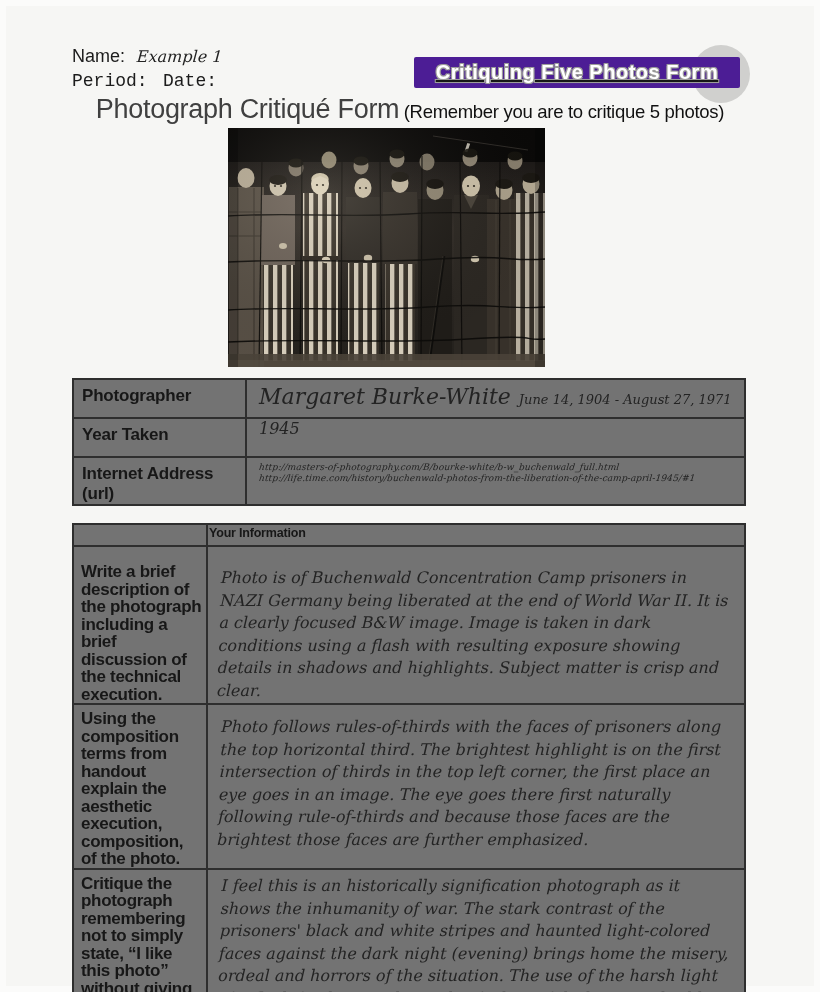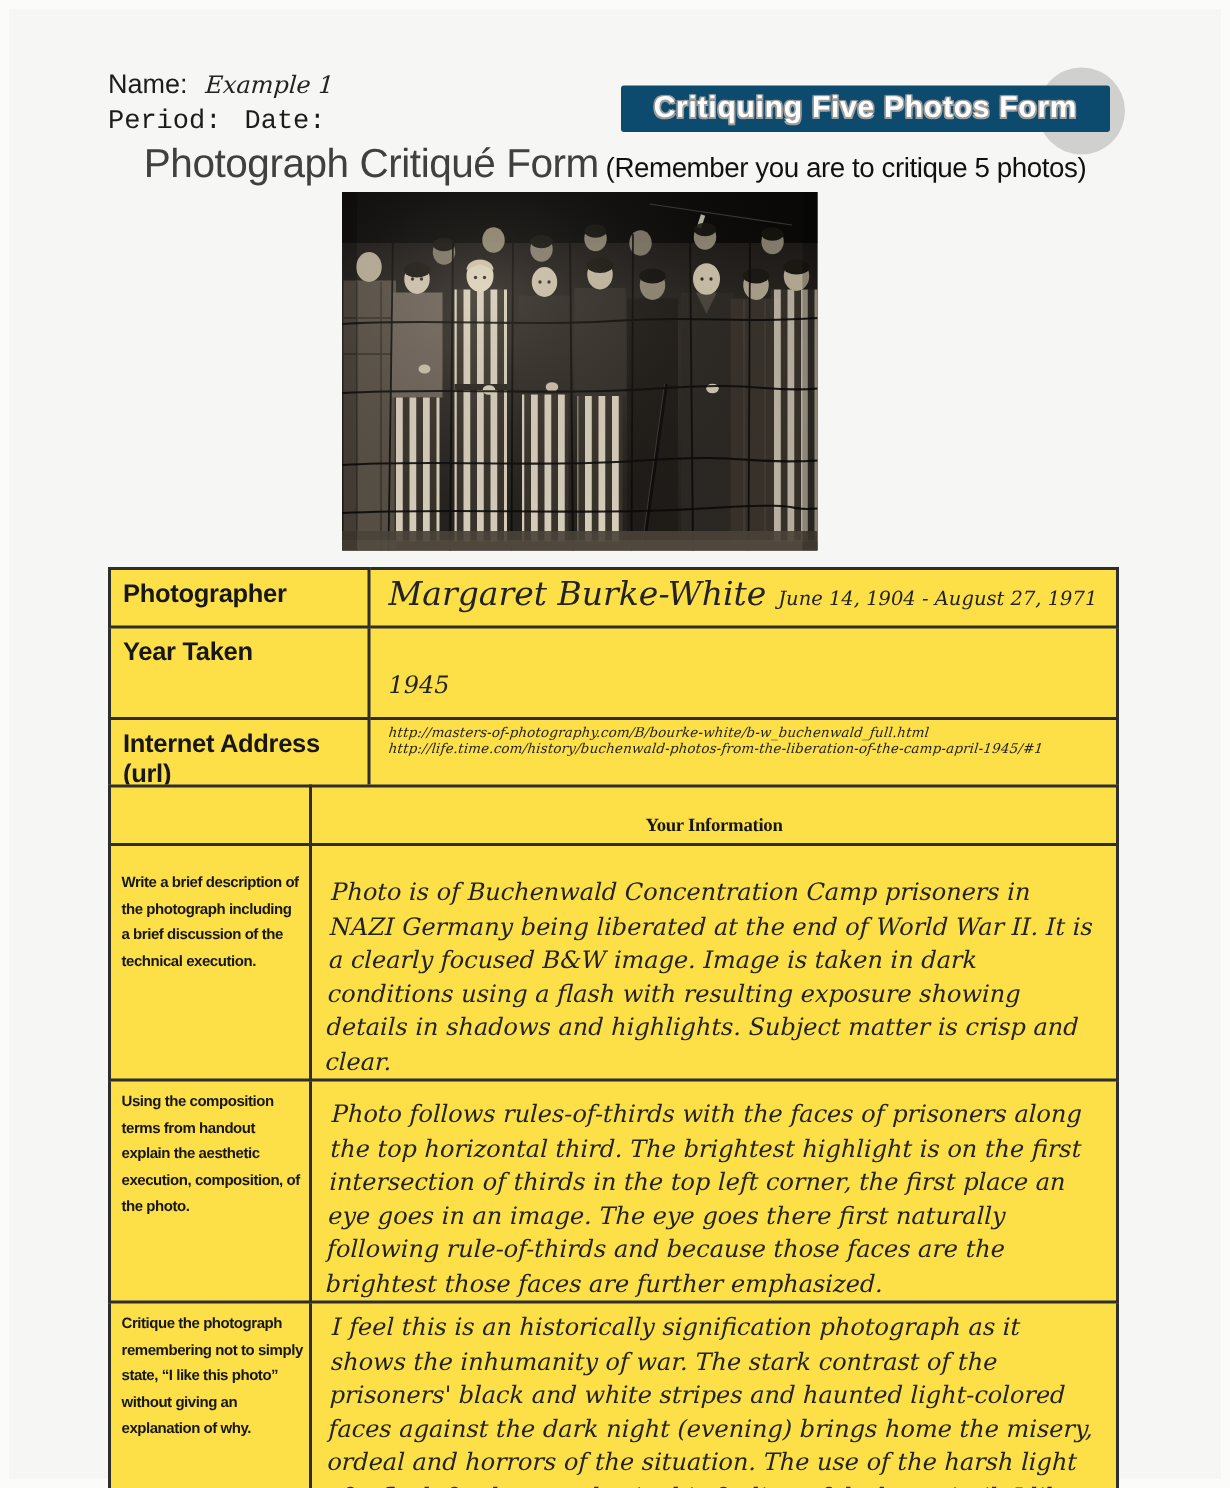--- a/index.html
+++ b/index.html
@@ -12,55 +12,55 @@
   .page-frame{position:absolute;inset:0;border:6px solid #fbfbfa;pointer-events:none;}
 
   
   .hdr-line{position:absolute;left:72px;font-size:18px;color:#1c1c1c;}
   .hand{font-family:"DejaVu Serif",serif;font-style:italic;color:#232323;}
   .name-value{font-size:16px;margin-left:12px;transform:skewX(-4deg);display:inline-block;}
   .date-label{position:absolute;left:91px;top:0;}
 
   
   .badge-circle{position:absolute;left:692px;top:45px;width:58px;height:58px;border-radius:50%;background:#d0d0ce;}
-  .badge-bar{position:absolute;left:414px;top:57px;width:326px;height:31px;background:#0c4a6e;border-radius:2px;
-    display:flex;align-items:center;justify-content:center;}
+  .badge-bar{position:absolute;left:414px;top:57px;width:326px;height:31px;background:#4c1d95;border-radius:2px;
+    display:flex;align-items:center;justify-content:center;text-decoration:underline;}
   .badge-text{
     font-size:20px;font-weight:bold;letter-spacing:.5px;color:#ffffff;
     text-shadow:-1px -1px 0 #9d9d9b,1px -1px 0 #9d9d9b,-1px 1px 0 #9d9d9b,1px 1px 0 #9d9d9b,0 0 2px #8a8a88;
   }
 
   
   .form-title{position:absolute;left:0;top:94px;width:820px;text-align:center;white-space:nowrap;}
   .form-title .main{font-size:27px;letter-spacing:-.3px;color:#404040;}
   .form-title .note{font-size:18.5px;font-weight:normal;letter-spacing:-.3px;color:#111;}
 
   
   .photo-wrap{position:absolute;left:228px;top:128px;width:317px;height:239px;background:#1a1815;}
   .photo-wrap svg{display:block;}
 
   
-  table{border-collapse:collapse;table-layout:fixed;position:absolute;background:#fde047;}
+  table{border-collapse:collapse;table-layout:fixed;position:absolute;background:#737373;}
   td{border:2px solid #2e2e2e;vertical-align:top;overflow:hidden;}
   .t-details{left:72px;top:378px;width:674px;}
   .t-details td{height:31px;}
   .t-details .lbl{width:159px;font-weight:bold;font-size:17px;padding:6px 4px 0 8px;letter-spacing:-.2px;}
   .val{padding:2px 6px 0 12px;white-space:nowrap;}
   .v-photographer{font-size:22px;line-height:30px;}
   .v-note{font-size:13px;margin-left:8px;}
   .v-title{font-size:21px;line-height:30px;}
-  .v-year{font-size:16px;padding-top:28px;}
+  .v-year{font-size:16px;padding-top:0;}
   .v-urls{padding-top:4px;}
   .v-urls div{font-size:9px;line-height:11px;letter-spacing:.1px;transform:skewX(-6deg);transform-origin:left;}
 
   .t-critique{left:72px;top:523px;width:674px;}
   .t-critique .lblcol{width:130px;}
   .hdr-row td{height:18px;}
-  .col-header{font-size:12.5px;font-weight:bold;text-align:center;padding-top:18px;letter-spacing:-.2px;font-family:Liberation Serif, serif;}
-  .prompt{font-weight:bold;font-size:10px;line-height:17.5px;padding:5px 4px 0 7px;letter-spacing:-.3px;margin-top:30px;}
+  .col-header{font-size:12.5px;font-weight:bold;padding-top:1px;letter-spacing:-.2px;}
+  .prompt{font-weight:bold;font-size:17px;line-height:17.5px;padding:5px 4px 0 7px;letter-spacing:-.3px;margin-top:30px;}
   .answer{font-size:16px;line-height:22.5px;padding:6px 12px 0 14px;transform:skewX(-2deg);transform-origin:left top;}
   .r1{height:132px;} .r2{height:131px;} .r3{height:130px;}
   .pad-center{padding-top:16px;}
   .a1{padding-top:20px;} .a2{padding-top:11px;} .a3{padding-top:5px;}
 </style>
 </head>
 <body>
 
 <div class="page-frame"></div>
 

